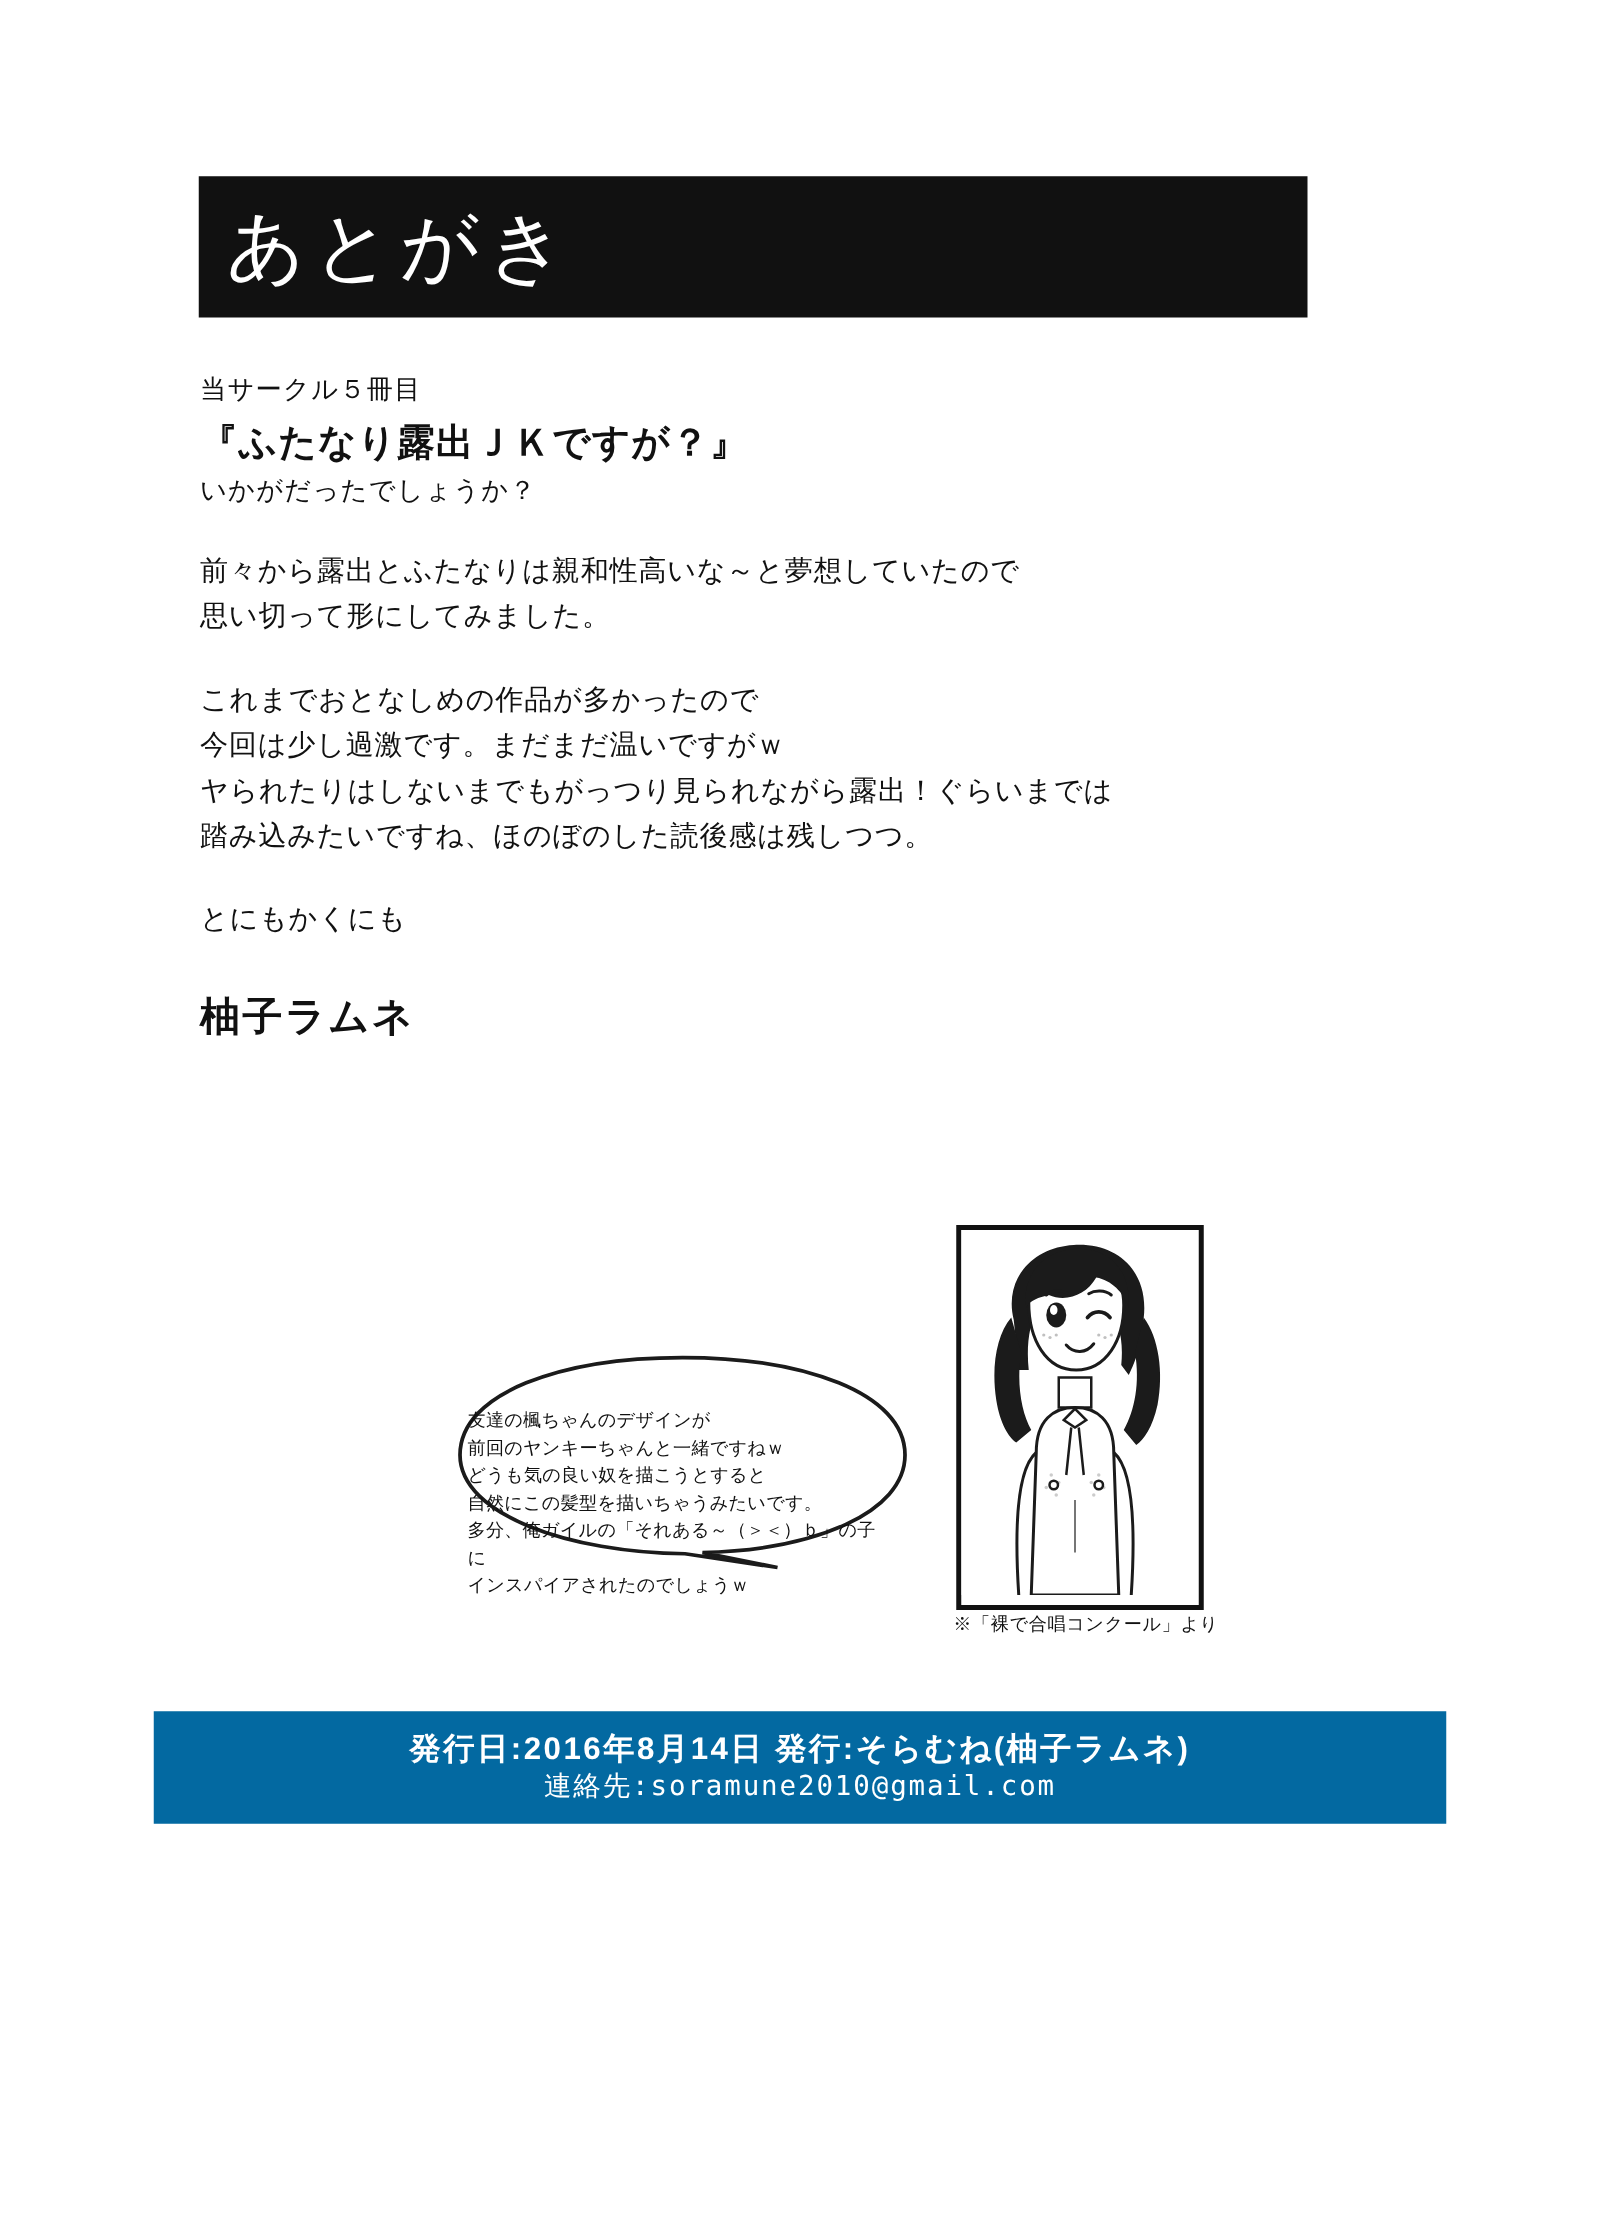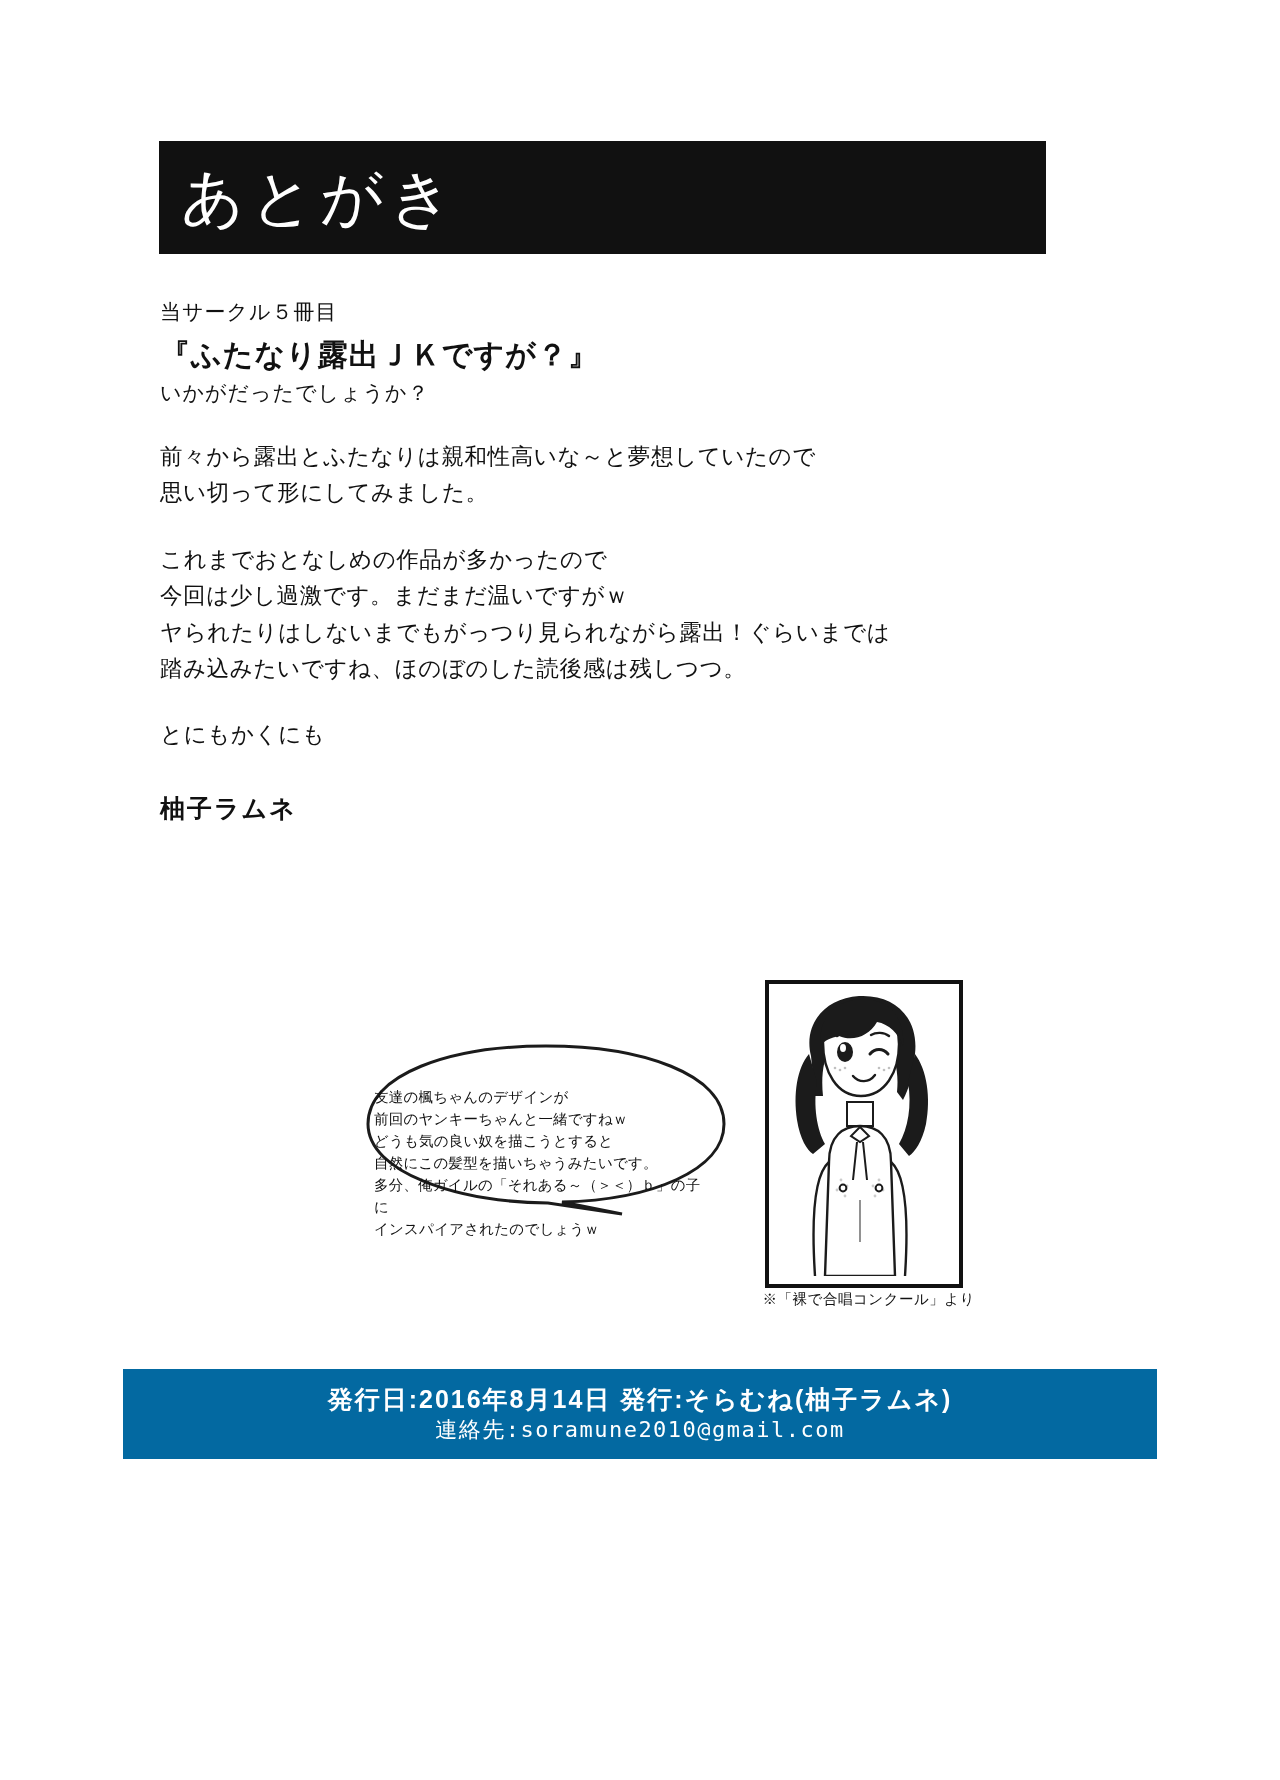--- a/index.html
+++ b/index.html
@@ -59,21 +59,21 @@
   .line {
     font-size: 22.5px;
     line-height: 1.62;
     letter-spacing: 0.6px;
     white-space: nowrap;
   }
   .para {
     margin-top: 30px;
   }
   .signature {
-    font-size: 25px;
+    font-size: 32px;
     font-weight: bold;
     letter-spacing: 2px;
     margin-top: 38px;
   }
 
   
   .illus-frame {
     position: absolute;
     left: 765px;
     top: 980px;
@@ -92,21 +92,21 @@
     width: 240px;
     font-size: 14.5px;
     letter-spacing: 0.5px;
     text-align: right;
   }
 
   
   .balloon {
     position: absolute;
     left: 352px;
-    top: 1042px;
+    top: 1082px;
     width: 390px;
     height: 195px;
   }
   .balloon svg { display: block; }
   .balloon-text {
     position: absolute;
     left: 22px;
     top: 44px;
     width: 330px;
     font-size: 14.5px;

